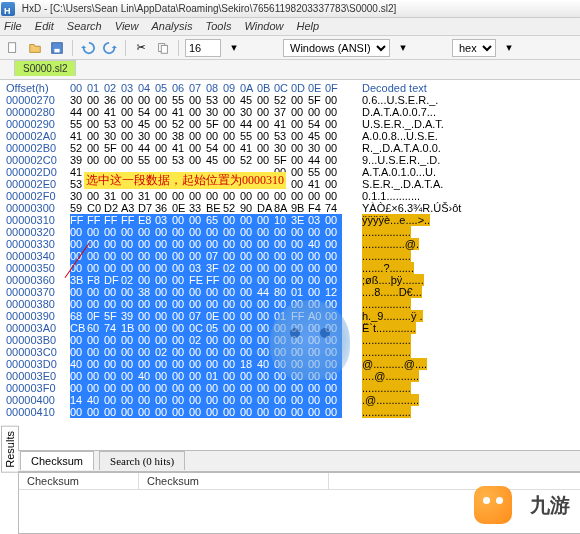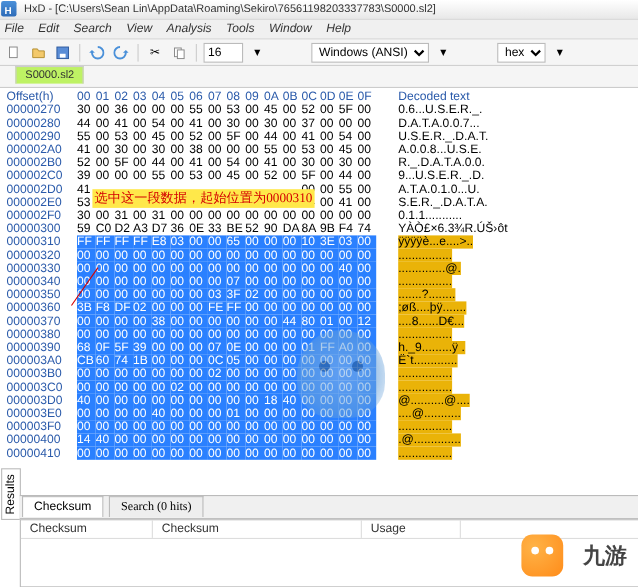--- a/index.html
+++ b/index.html
@@ -121,20 +121,19 @@
 <div class="side-tab">Results</div>
 
 <div class="bottom-tabs">
   <span class="btab">Checksum</span>
   <span class="btab inactive">Search (0 hits)</span>
 </div>
 <div class="results-panel">
   <div class="results-header">
     <div style="width:120px">Checksum</div>
     <div style="width:190px">Checksum</div>
-    <div style="width:90px">Usage</div>
   </div>
 </div>
 
 <div class="logo">
   <div class="lg"></div>
   <span>九游</span>
 </div>
 
 </body></html>

